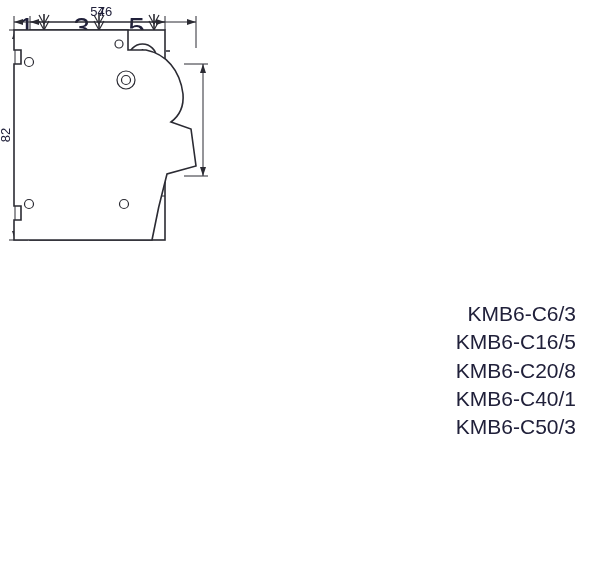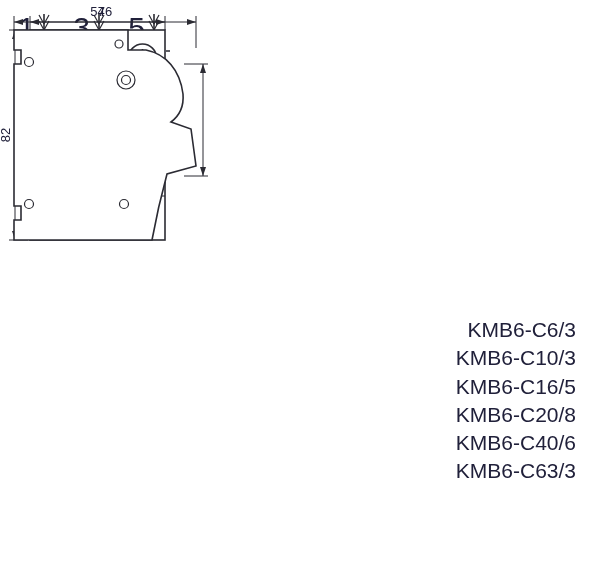--- a/index.html
+++ b/index.html
@@ -5,21 +5,21 @@
   :root { --ink:#2b2b33; --text:#20203a; --dark:#3a3a40; }
   html,body { margin:0; padding:0; background:#fff; }
   .canvas {
     position:relative; width:613px; height:586px; background:#ffffff;
     font-family:"Liberation Sans", sans-serif; overflow:hidden;
   }
   .schematic  { position:absolute; left:0;   top:96; }
   .front-view { position:absolute; left:192; top:8; }
   .side-view  { position:absolute; left:376; top:8; }
   .models {
-    position:absolute; right:37px; top:316px; text-align:right;
+    position:absolute; right:37px; top:300px; text-align:right;
     color:var(--text); font-size:21px; line-height:28.3px; font-weight:400;
   }
   .model-item { white-space:nowrap; }
 
   
   .ln   { stroke:var(--ink); stroke-width:1.6; fill:none; }
   .lnf  { stroke:var(--ink); stroke-width:1.6; fill:#ffffff; }
   .thin { stroke:var(--ink); stroke-width:1.2; fill:none; }
   .dim  { stroke:var(--ink); stroke-width:1;   fill:none; }
   .dash { stroke:var(--ink); stroke-width:1.3; fill:none; stroke-dasharray:6 4; }
@@ -166,20 +166,19 @@
 
     <g>
       <path class="dim" d="M184,64 H208 M184,176 H208"></path>
       <line class="dim" x1="203" y1="64" x2="203" y2="176" marker-start="url(#arwS)" marker-end="url(#arwE)"></line>
       <text class="dimtxt" x="199" y="120" text-anchor="middle" transform="rotate(-90 199 120)"></text>
     </g>
   </svg>
 
   <div class="models">
       <div class="model-item">KMB6-C6/3</div>
-      <div class="model-item">KMB6-C10/3</div>
       <div class="model-item">KMB6-C16/5</div>
       <div class="model-item">KMB6-C20/8</div>
-      <div class="model-item">KMB6-C40/6</div>
-      <div class="model-item">KMB6-C63/3</div>
+      <div class="model-item">KMB6-C40/1</div>
+      <div class="model-item">KMB6-C50/3</div>
     </div>
 
 </div>
 
 </body></html>

